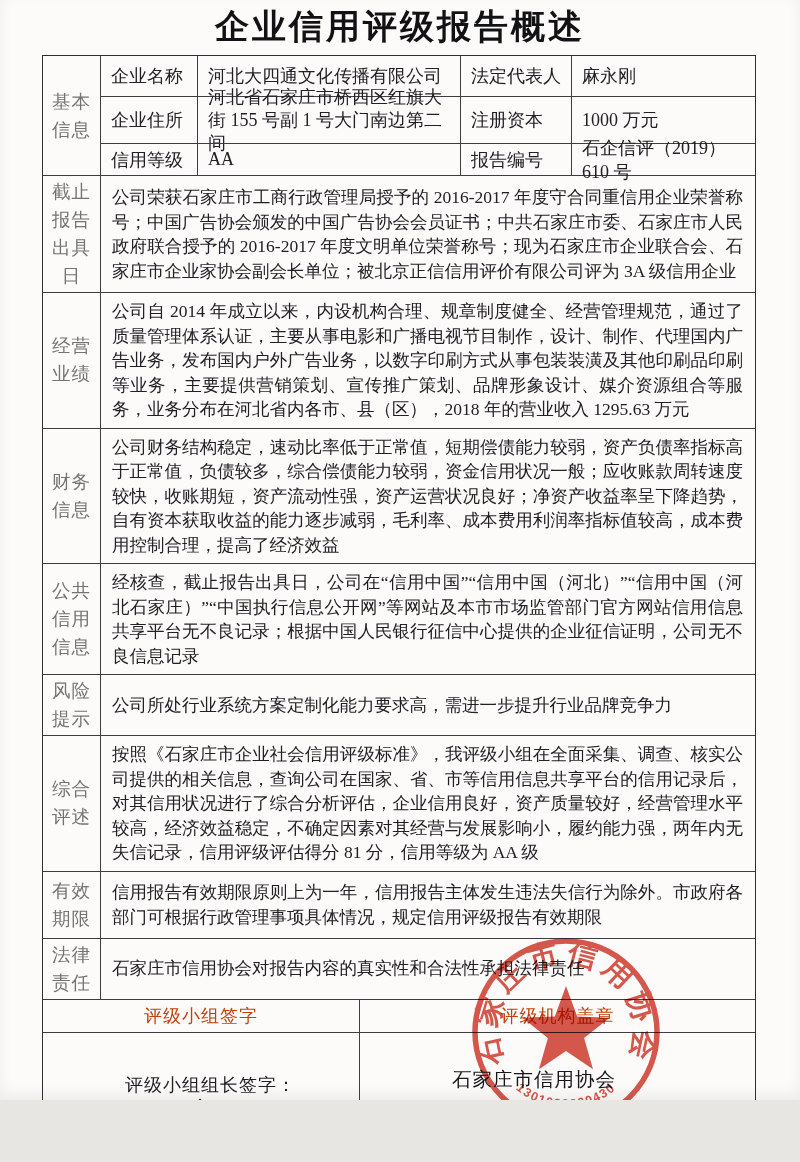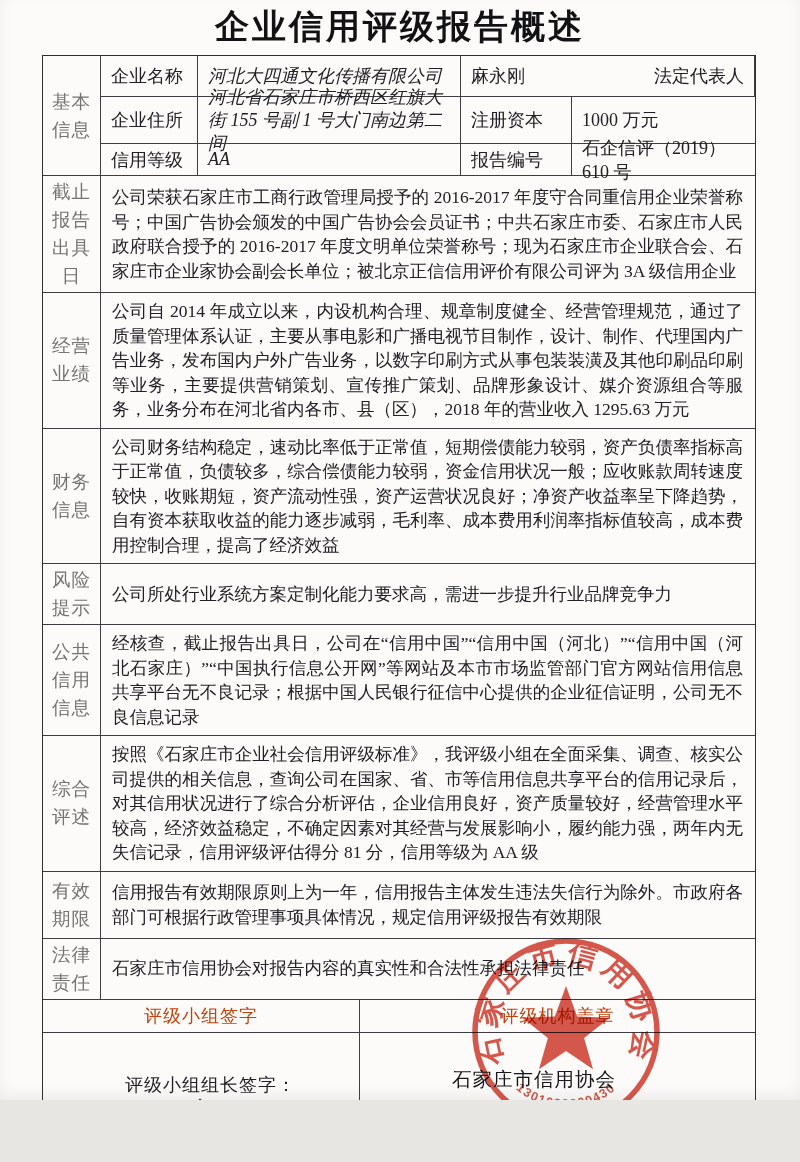--- a/index.html
+++ b/index.html
@@ -33,21 +33,21 @@
     flex:1;display:flex;align-items:center;
     padding:6px 12px 6px 11px;
     font-size:17.5px;line-height:24.5px;text-align:justify;color:#202026;
   }
   
   .basic-right{flex:1;display:flex;flex-direction:column;}
   .brow{display:flex;border-top:1px solid #3d3d42;}
   .brow:first-child{border-top:none;}
   .bcell{box-sizing:border-box;display:flex;align-items:center;padding:2px 10px;font-size:18px;color:#202026;}
   .b-field{width:97px;flex:0 0 97px;border-right:1px solid #3d3d42;}
-  .b-val1{width:263px;flex:0 0 263px;border-right:1px solid #3d3d42;line-height:23px;font-style:italic;}
+  .b-val1{width:263px;flex:0 0 263px;border-right:1px solid #3d3d42;line-height:23px;}
   .b-field2{width:111px;flex:0 0 111px;border-right:1px solid #3d3d42;}
   .b-val2{flex:1;}
   .h-row1{height:40px;}
   .h-row2{height:46px;}
   .h-row3{height:31px;}
   
   .r-honor .content-cell{min-height:104px;}
   .r-biz .content-cell{min-height:118px;}
   .r-fin .content-cell{min-height:124px;}
   .r-pub .content-cell{min-height:104px;}
@@ -82,22 +82,22 @@
   <h1 class="doc-title">企业信用评级报告概述</h1>
 
   <div class="rtable">
 
     <div class="row">
       <div class="cell label-cell">基本信息</div>
       <div class="basic-right">
         <div class="brow h-row1">
           <div class="bcell b-field">企业名称</div>
           <div class="bcell b-val1">河北大四通文化传播有限公司</div>
+          <div class="bcell b-field2">法定代表人</div>
           <div class="bcell b-val2">麻永刚</div>
-          <div class="bcell b-field2">法定代表人</div>
         </div>
         <div class="brow h-row2">
           <div class="bcell b-field">企业住所</div>
           <div class="bcell b-val1">河北省石家庄市桥西区红旗大街 155 号副 1 号大门南边第二间</div>
           <div class="bcell b-field2">注册资本</div>
           <div class="bcell b-val2">1000 万元</div>
         </div>
         <div class="brow h-row3">
           <div class="bcell b-field">信用等级</div>
           <div class="bcell b-val1">AA</div>
@@ -115,28 +115,28 @@
     <div class="row r-biz">
       <div class="cell label-cell">经营业绩</div>
       <div class="cell content-cell">公司自 2014 年成立以来，内设机构合理、规章制度健全、经营管理规范，通过了质量管理体系认证，主要从事电影和广播电视节目制作，设计、制作、代理国内广告业务，发布国内户外广告业务，以数字印刷方式从事包装装潢及其他印刷品印刷等业务，主要提供营销策划、宣传推广策划、品牌形象设计、媒介资源组合等服务，业务分布在河北省内各市、县（区），2018 年的营业收入 1295.63 万元</div>
     </div>
 
     <div class="row r-fin">
       <div class="cell label-cell">财务信息</div>
       <div class="cell content-cell">公司财务结构稳定，速动比率低于正常值，短期偿债能力较弱，资产负债率指标高于正常值，负债较多，综合偿债能力较弱，资金信用状况一般；应收账款周转速度较快，收账期短，资产流动性强，资产运营状况良好；净资产收益率呈下降趋势，自有资本获取收益的能力逐步减弱，毛利率、成本费用利润率指标值较高，成本费用控制合理，提高了经济效益</div>
     </div>
 
+    <div class="row r-pub">
+      <div class="cell label-cell">公共信用信息</div>
+      <div class="cell content-cell">经核查，截止报告出具日，公司在“信用中国”“信用中国（河北）”“信用中国（河北石家庄）”“中国执行信息公开网”等网站及本市市场监管部门官方网站信用信息共享平台无不良记录；根据中国人民银行征信中心提供的企业征信证明，公司无不良信息记录</div>
+    </div>
+
     <div class="row r-risk">
       <div class="cell label-cell">风险提示</div>
       <div class="cell content-cell">公司所处行业系统方案定制化能力要求高，需进一步提升行业品牌竞争力</div>
-    </div>
-
-    <div class="row r-pub">
-      <div class="cell label-cell">公共信用信息</div>
-      <div class="cell content-cell">经核查，截止报告出具日，公司在“信用中国”“信用中国（河北）”“信用中国（河北石家庄）”“中国执行信息公开网”等网站及本市市场监管部门官方网站信用信息共享平台无不良记录；根据中国人民银行征信中心提供的企业征信证明，公司无不良信息记录</div>
     </div>
 
     <div class="row r-review">
       <div class="cell label-cell">综合评述</div>
       <div class="cell content-cell">按照《石家庄市企业社会信用评级标准》，我评级小组在全面采集、调查、核实公司提供的相关信息，查询公司在国家、省、市等信用信息共享平台的信用记录后，对其信用状况进行了综合分析评估，企业信用良好，资产质量较好，经营管理水平较高，经济效益稳定，不确定因素对其经营与发展影响小，履约能力强，两年内无失信记录，信用评级评估得分 81 分，信用等级为 AA 级</div>
     </div>
 
     <div class="row r-valid">
       <div class="cell label-cell">有效期限</div>
       <div class="cell content-cell">信用报告有效期限原则上为一年，信用报告主体发生违法失信行为除外。市政府各部门可根据行政管理事项具体情况，规定信用评级报告有效期限</div>

